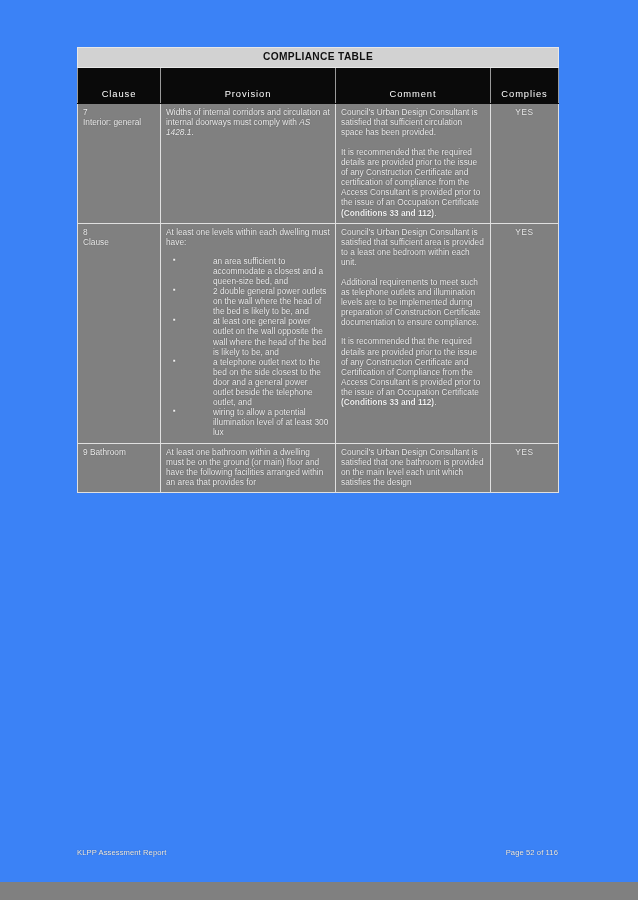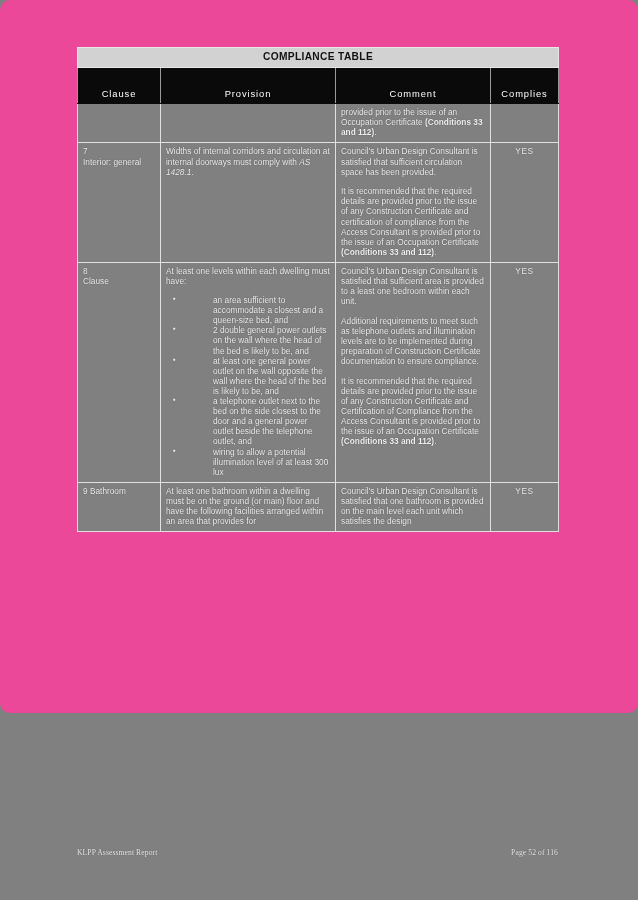--- a/index.html
+++ b/index.html
@@ -10,23 +10,22 @@
     width: 638px;
     height: 900px;
     background: #808080;
     font-family: "Liberation Sans", sans-serif;
     overflow: hidden;
   }
 
   .page {
     position: relative;
     width: 638px;
-    height: 713px;
-    background: #ec4899;
-    border-radius: 10px;
+    height: 882px;
+    background: #3b82f6;
   }
 
   .table-wrap {
     position: absolute;
     left: 77px;
     top: 47px;
     width: 481px;
   }
 
   table.compliance {
@@ -127,21 +126,20 @@
     position: absolute;
     left: 77px;
     top: 848px;
     width: 481px;
     display: flex;
     justify-content: space-between;
     font-size: 7.6px;
     color: #efefef;
     text-shadow: 0 0 1px rgba(0,0,0,0.5);
     letter-spacing: 0.1px;
-    font-family: Liberation Serif, serif;
   }
 </style>
 </head>
 <body>
 
 <div class="page">
 
   <div class="table-wrap">
     <table class="compliance">
       <colgroup>
@@ -156,28 +154,20 @@
         <td colspan="4">COMPLIANCE TABLE</td>
       </tr>
 
       <tr class="head-row">
         <th>Clause</th>
         <th>Provision</th>
         <th>Comment</th>
         <th>Complies</th>
       </tr>
 
-      <tr>
-        <td></td>
-        <td></td>
-        <td>
-          <p class="para tight"><span>provided prior to the issue of an Occupation Certificate </span><strong class="cond">(Conditions 33 and 112)</strong><span>.</span></p>
-        </td>
-        <td class="complies-cell"></td>
-      </tr>
 
       <tr>
         <td>
           <span class="clause-num">7</span>
           <span class="clause-label">Interior: general</span>
         </td>
         <td>
           <p class="para tight"><span>Widths of internal corridors and circulation at internal doorways must comply with </span><em class="std">AS 1428.1</em><span>.</span></p>
         </td>
         <td>

